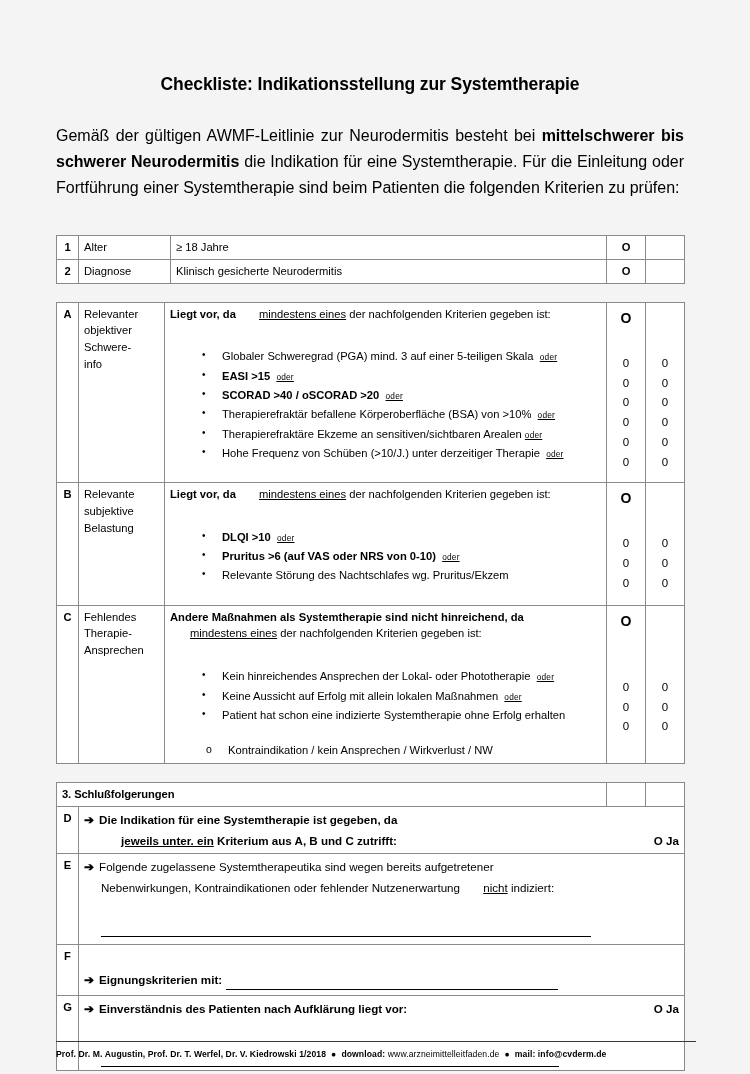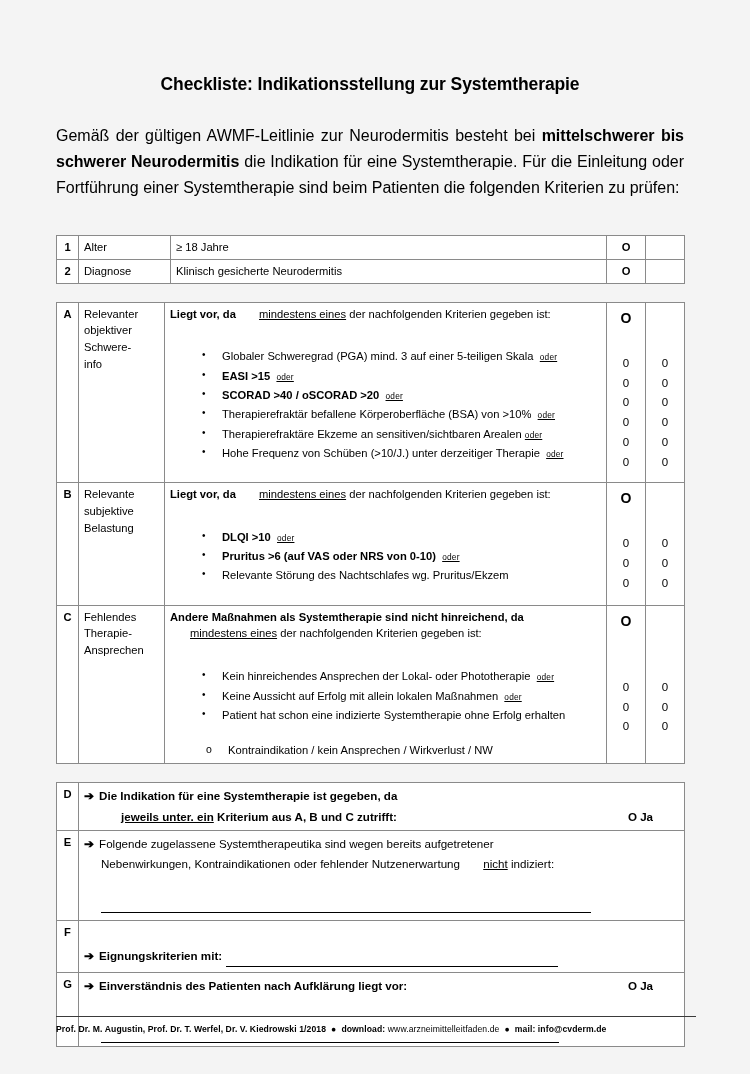--- a/index.html
+++ b/index.html
@@ -154,36 +154,35 @@
   .marks-lead2 { height: 45px; }
 
   
   .arrow { font-weight: bold; font-size: 12px; padding-right: 5px; }
   .concl-text { font-size: 11.6px; font-weight: bold; line-height: 1.72; }
   .concl-text.normal { font-weight: normal; }
   .ja-right {
     float: right;
     font-weight: bold;
     font-size: 11.6px;
-    margin-right: 26px;
   }
   .fill-line {
     display: inline-block;
     border-bottom: 1.3px solid #000;
     height: 0;
     vertical-align: bottom;
   }
 
   .gap { height: 18px; }
 
   
   .footer {
     position: absolute;
     left: 56px;
-    top: 1016px;
+    top: 1041px;
     width: 640px;
     border-top: 1.2px solid #3a3a3a;
     padding-top: 7px;
     font-size: 8.6px;
     font-weight: bold;
     letter-spacing: 0.1px;
     white-space: nowrap;
   }
   .footer .sep { padding: 0 5px; }
   .footer .lite { font-weight: normal; }
@@ -354,20 +353,25 @@
     <div class="gap"></div>
 
     <table class="tbl">
       <colgroup>
         <col style="width:22px">
           <col style="width:528px">
           <col style="width:39px">
           <col style="width:39px">
       </colgroup>
       <tbody>
+          <tr>
+        <td class="sec-title" colspan="2">3. Schlußfolgerungen</td>
+        <td>&nbsp;</td>
+        <td>&nbsp;</td>
+      </tr>
 
       <tr>
         <td class="letter">D</td>
         <td class="cellmain" colspan="3">
           <div class="concl-text"><span class="arrow">➔</span><span>Die Indikation für eine Systemtherapie ist gegeben, da</span></div>
           <div class="concl-text" style="padding-left:17px"><span class="ja-right">O Ja</span><span class="u">jeweils unter. ein</span><span> Kriterium aus A, B und C zutrifft:</span></div>
         </td>
       </tr>
 
       <tr>

